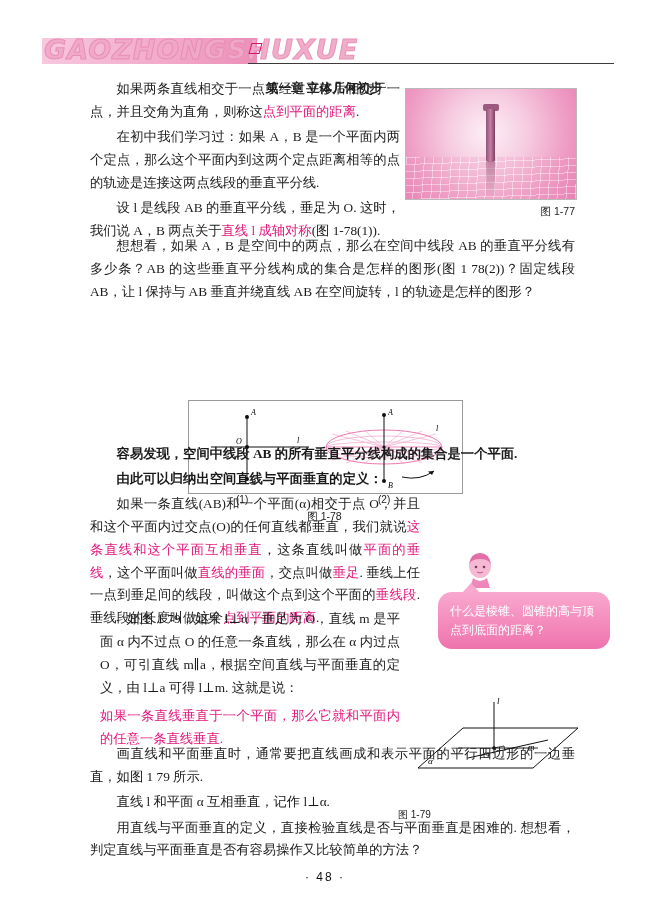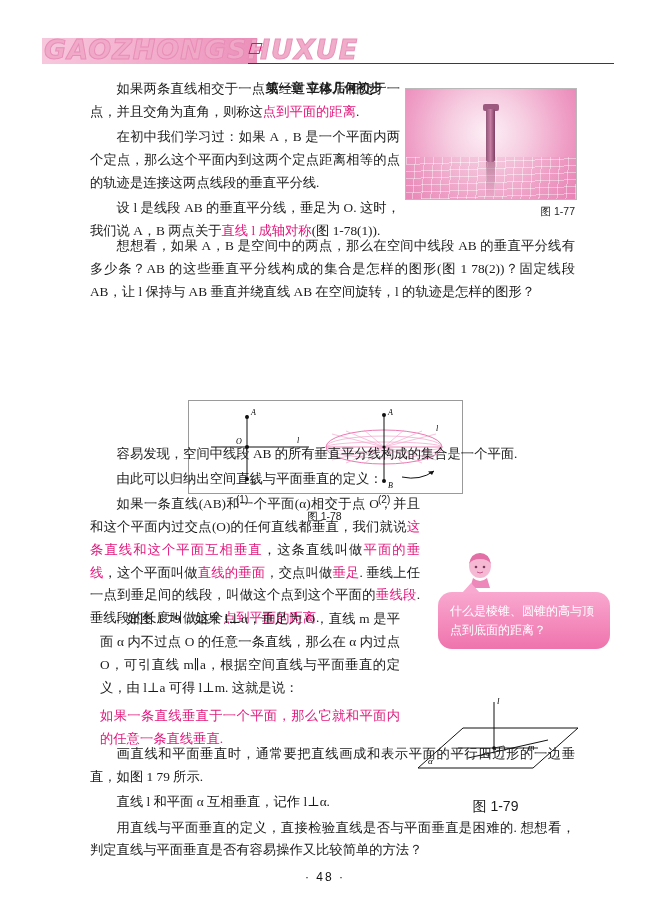--- a/index.html
+++ b/index.html
@@ -257,23 +257,23 @@
 
   
   .fig79 {
     position: absolute;
     left: 398px;
     top: 612px;
     width: 195px;
   }
   .fig79-cap {
     font-family: "Liberation Sans", sans-serif;
-    font-size: 14px;
-    text-align: center;
-    margin-top: 4px;
+    font-size: 10px;
+    text-align: left;
+    margin-top: 14px;
   }
 
   
   .footer {
     position: absolute;
     left: 0;
     bottom: 28px;
     width: 650px;
     text-align: center;
     font-family: "Liberation Sans", sans-serif;
@@ -353,21 +353,21 @@
             <path d="M 18 30 Q 36 34 50 24" fill="none" stroke="#111" stroke-width="1"></path>
             <path d="M 50 24 l -6 0.5 l 4 3.5 z" fill="#111"></path>
           </g>
         </svg>
       </div>
       <div class="fig78-sub" style="left:48px;">(1)</div>
       <div class="fig78-sub" style="left:190px;">(2)</div>
       <div class="fig78-cap">图 1-78</div>
     </div>
 
-    <div class="full-width" style="top:365px;">
+    <div class="full-width" style="top:365px;font-weight:bold;">
       <p class="para indent">容易发现，空间中线段 AB 的所有垂直平分线构成的集合是一个平面.</p>
       <p class="para indent">由此可以归纳出空间直线与平面垂直的定义：</p>
     </div>
 
     <div style="position:absolute; left:90px; top:415px; width:330px;">
       <p class="para indent"><span>如果一条直线(AB)和一个平面(α)相交于点 O，并且和这个平面内过交点(O)的任何直线都垂直，我们就说</span><span class="hl">这条直线和这个平面互相垂直</span><span>，这条直线叫做</span><span class="hl">平面的垂线</span><span>，这个平面叫做</span><span class="hl">直线的垂面</span><span>，交点叫做</span><span class="hl">垂足</span><span>. 垂线上任一点到垂足间的线段，叫做这个点到这个平面的</span><span class="hl">垂线段</span><span>. 垂线段的长度叫做这个</span><span class="hl">点到平面的距离</span><span>.</span></p>
     </div>
 
     <div class="bubble-wrap">
       <div class="bubble-head">

